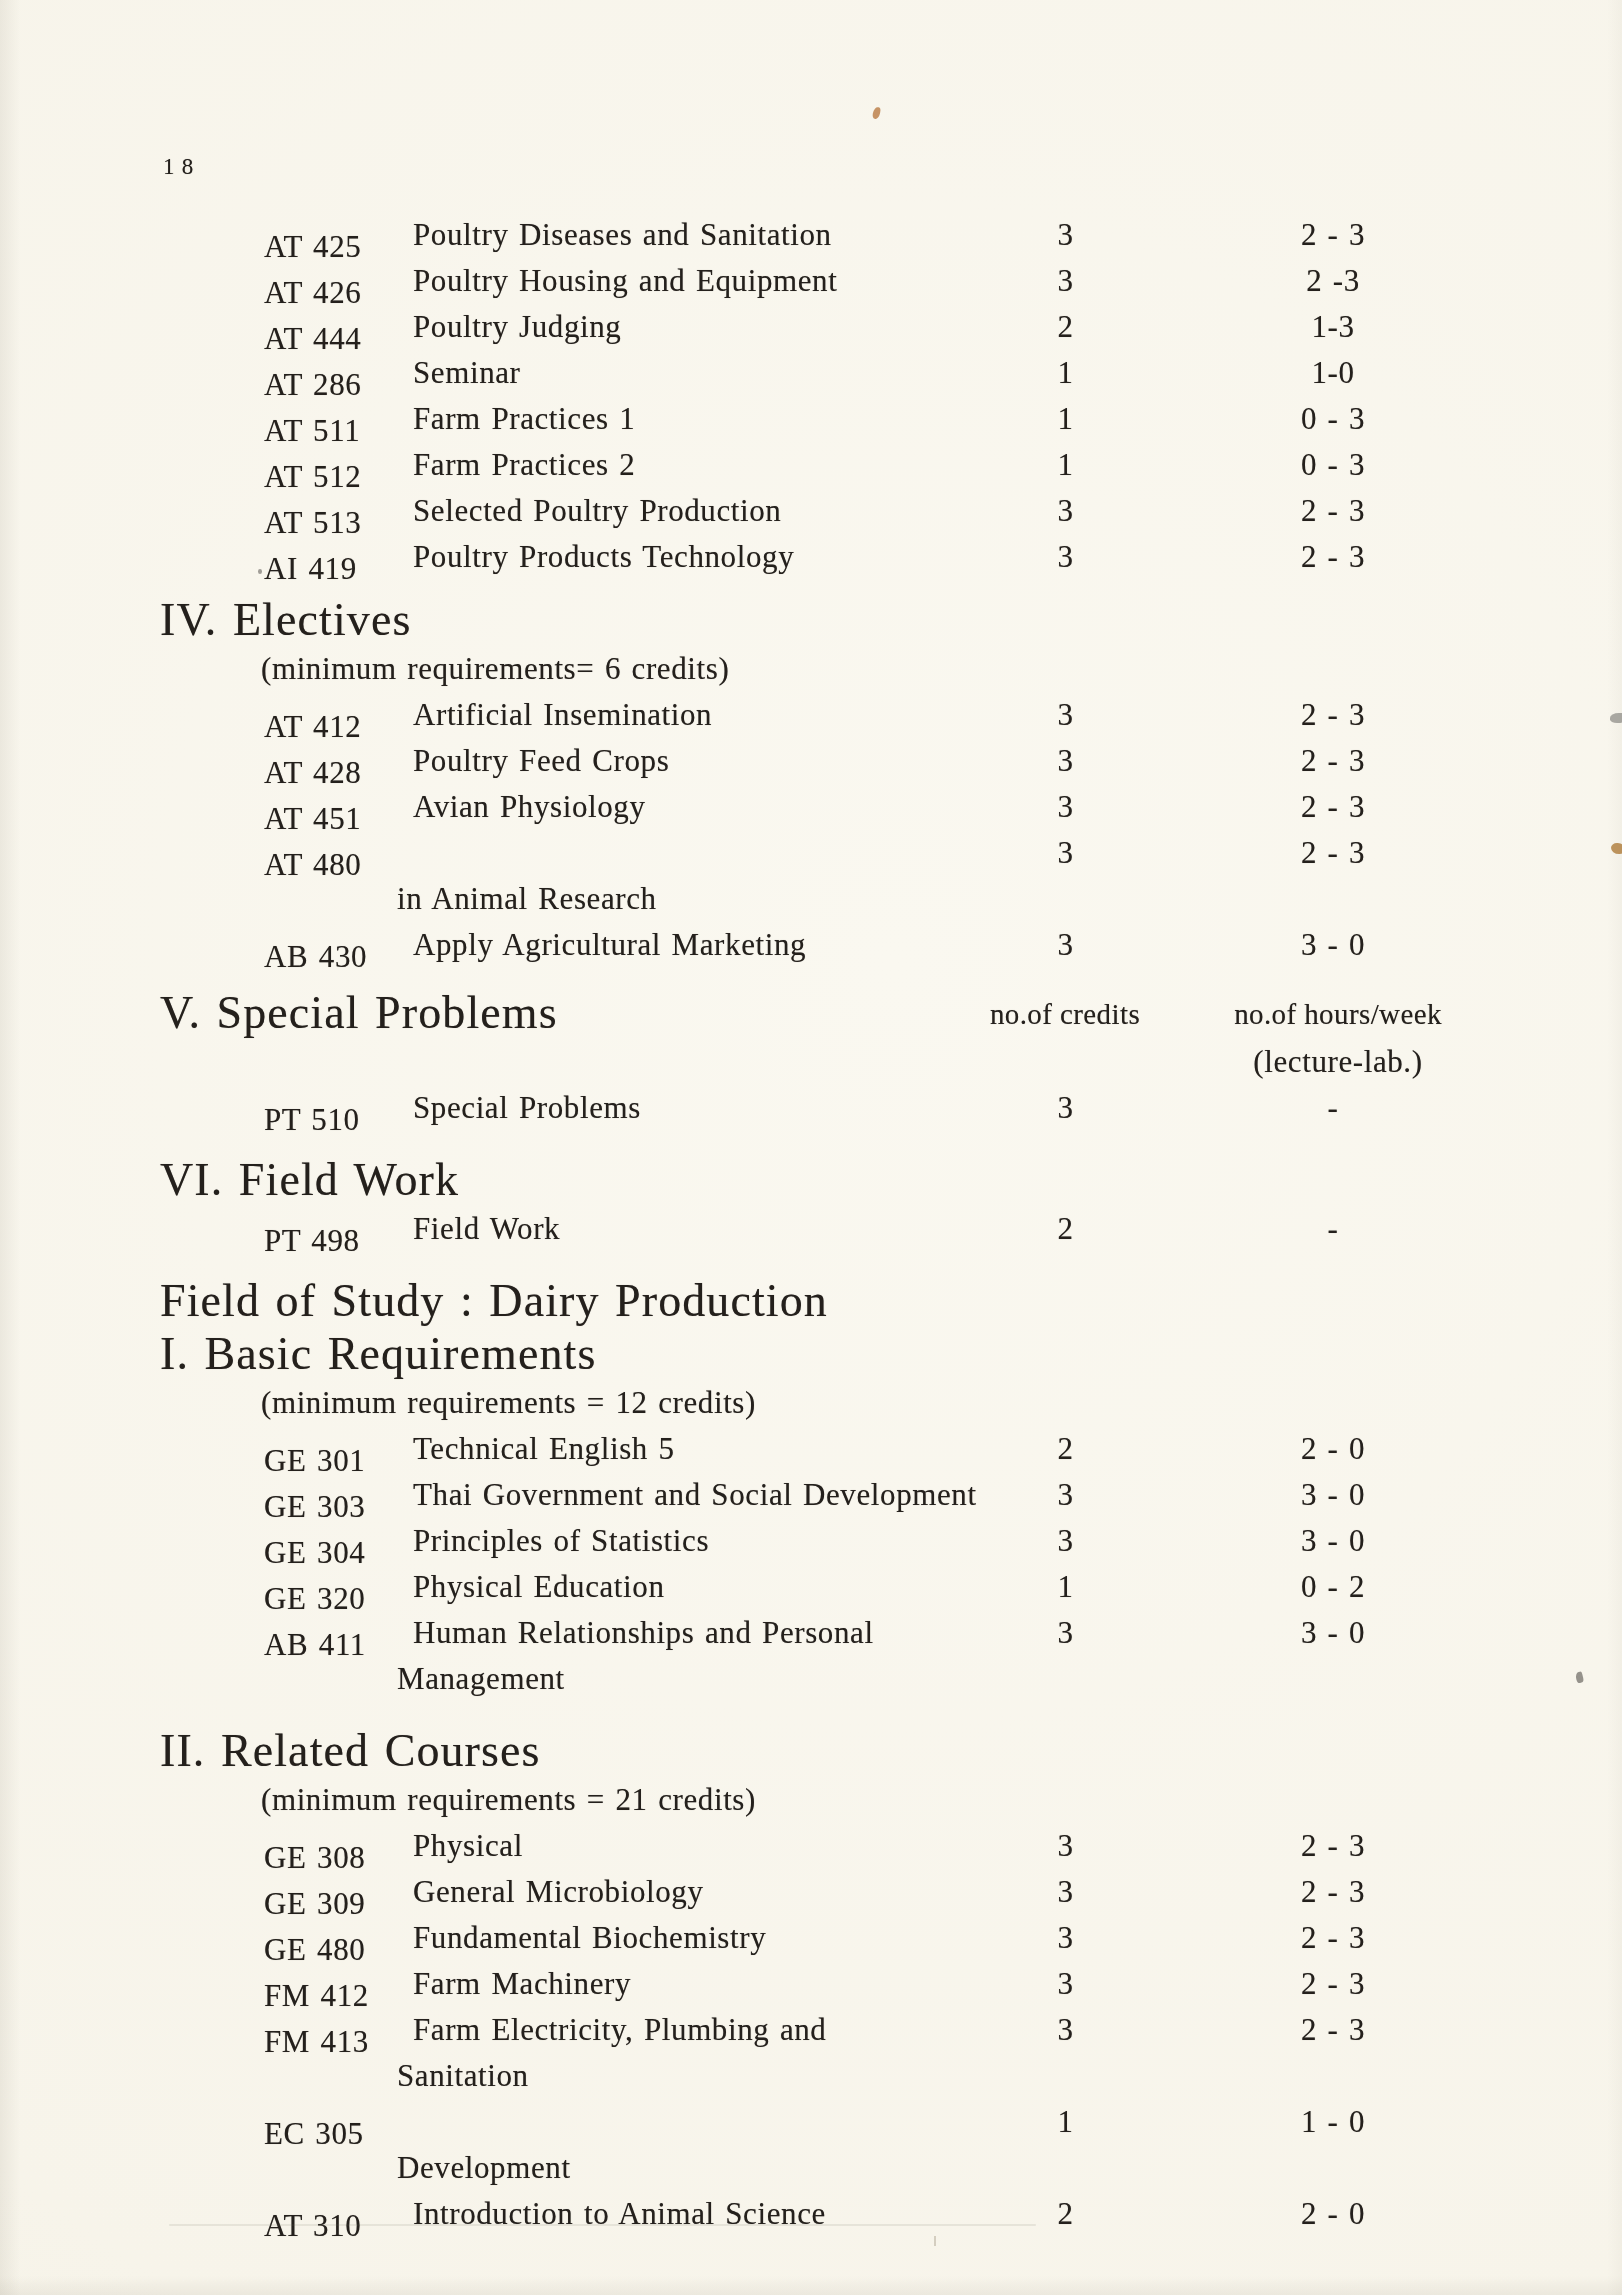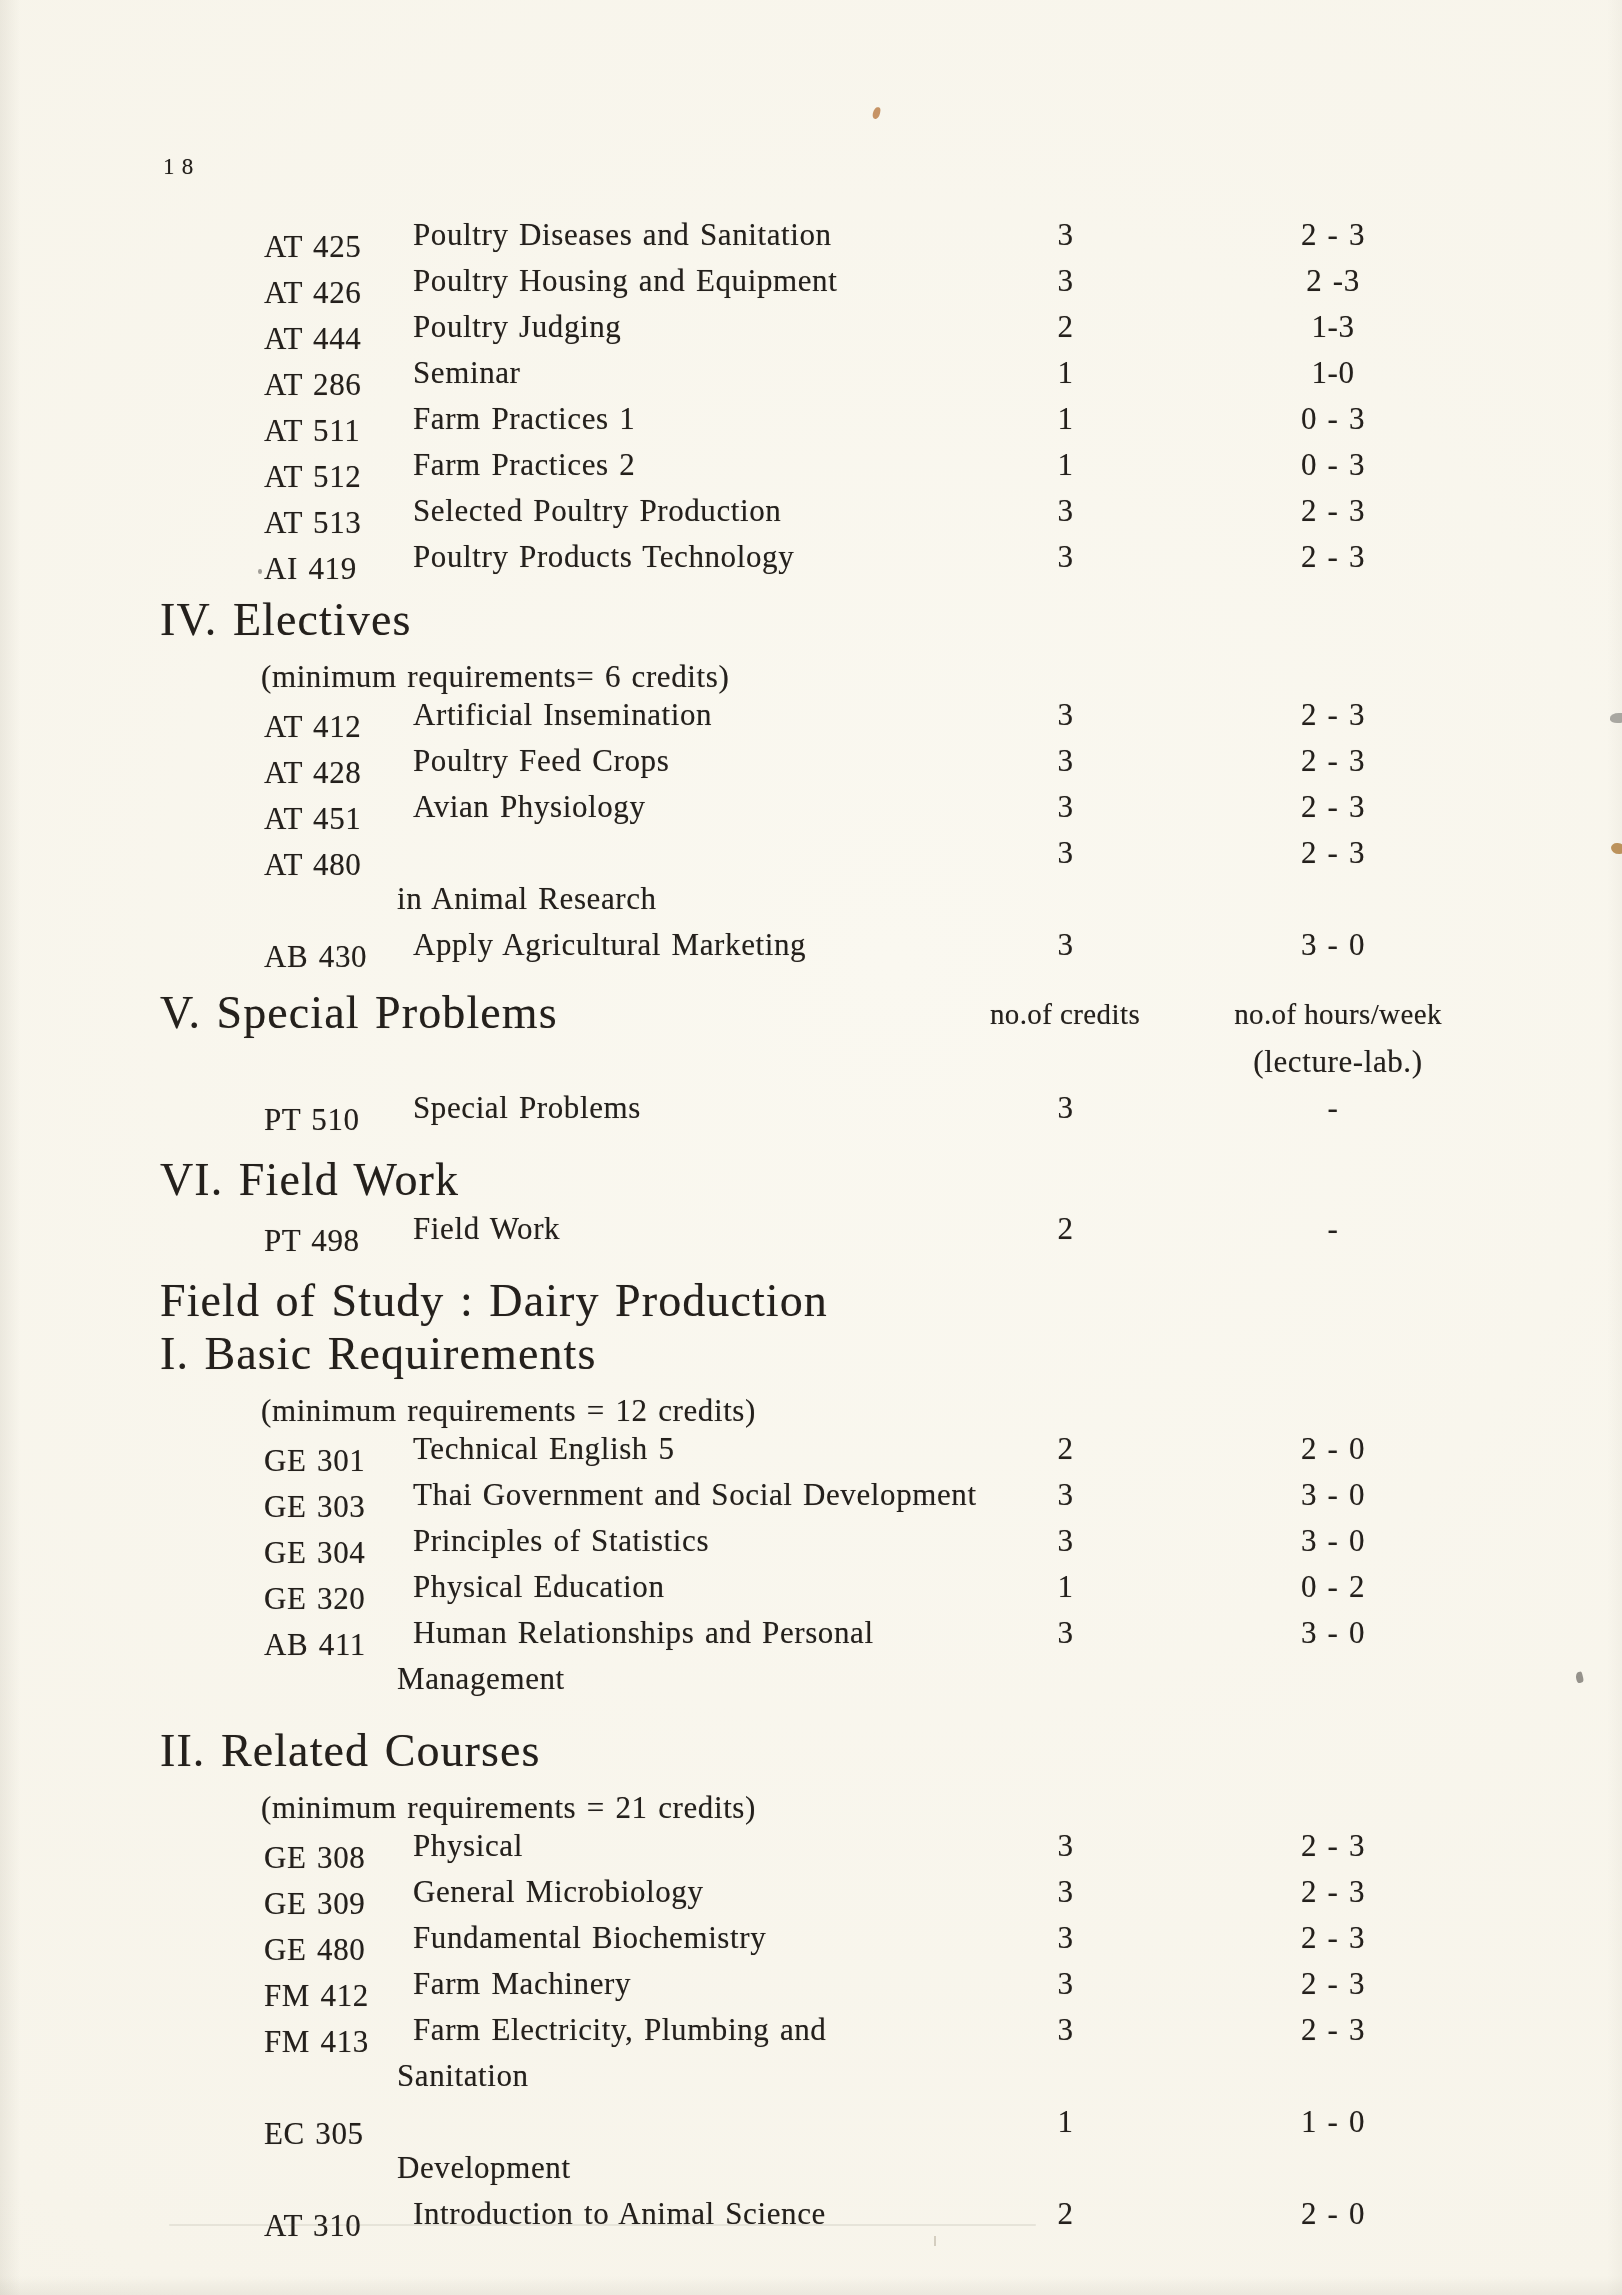--- a/index.html
+++ b/index.html
@@ -33,21 +33,21 @@
   .row, .note-row, .cont-row, .subhdr-row { position:relative; height:46px; }
   .row span, .note-row span, .cont-row span, .subhdr-row span {
     font-size:31px; line-height:46px; letter-spacing:0.6px; word-spacing:2.2px;
     text-shadow:0 0 0.7px rgba(36,32,28,.42); white-space:nowrap;
   }
   .code    { position:absolute; left:264px;  top:12px; }
   .title   { position:absolute; left:413px;  top:0; }
   .credits { position:absolute; left:992px; top:0; width:147px; text-align:center; }
   .hours   { position:absolute; left:1223px; top:0; width:220px; text-align:center; }
   .cont    { position:absolute; left:397px;  top:0; }
-  .note    { position:absolute; left:261px;  top:8px; }
+  .note    { position:absolute; left:261px;  top:0; }
 
   .heading { position:relative; height:53px; }
   .htext {
     position:absolute; left:160px; top:0;
     font-size:46px; line-height:53px; letter-spacing:1.1px; word-spacing:2.9px;
     text-shadow:0 0 0.7px rgba(36,32,28,.45); white-space:nowrap;
   }
   .hdr-credits, .hdr-hours {
     position:absolute; top:0; width:294px; text-align:center;
     font-size:29px; line-height:57px; letter-spacing:0.4px;

